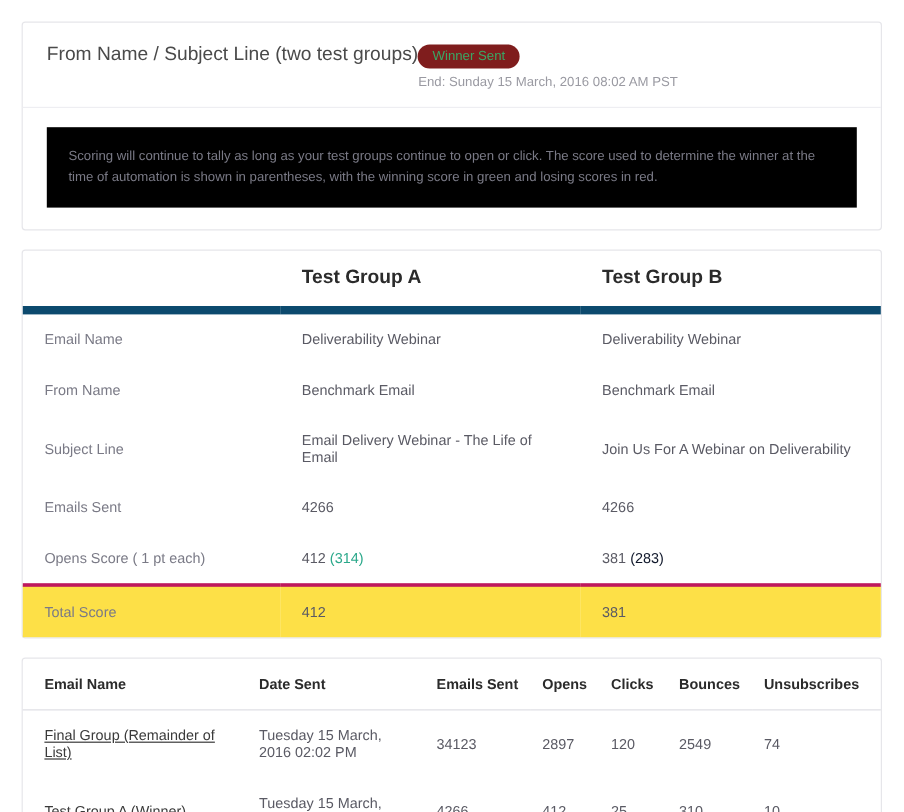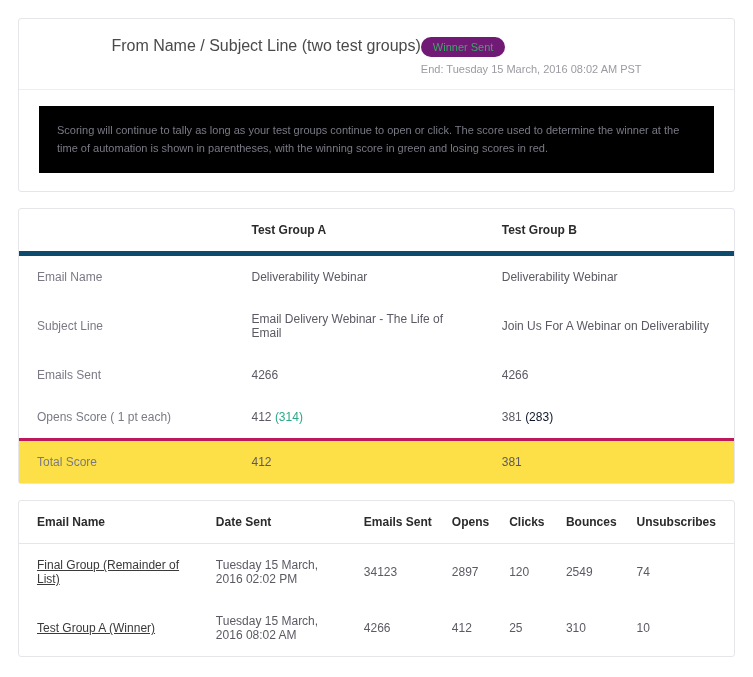--- a/index.html
+++ b/index.html
@@ -14,35 +14,35 @@
   }
   .card {
     border: 1px solid #e6e6ea;
     border-radius: 3px;
     background: #fff;
     margin-bottom: 16px;
   }
   .head-section {
     padding: 18px 20px 14px 20px;
   }
-  .head-row { display:flex; justify-content: center; align-items:flex-start; }
+  .head-row { display:flex; justify-content: flex-start; align-items:flex-start; }
   .title {
     font-size: 16px;
     color: #4a4a4a;
     font-weight: 500;
     margin-bottom: 6px;
   }
   .subtle {
     font-size: 11px;
     color: #9a9aa2;
   }
   .right-col { text-align: left; }
   .pill {
     display:inline-block;
-    background: #701a75;
+    background: #7f1d1d;
     color: #3aa765;
     font-size: 11px;
     padding: 4px 12px;
     border-radius: 12px;
     margin-bottom: 6px;
   }
   .info-box {
     margin: 16px 20px 18px 20px;
     background: #000000;
     padding: 16px 18px;
@@ -57,22 +57,22 @@
     font-size: 12px;
   }
   table.cmp th, table.cmp td {
     text-align: left;
     padding: 14px 18px;
     vertical-align: middle;
   }
   table.cmp thead th {
     font-weight: 600;
     color: #2b2b2b;
-    font-size: 12px;
-    border-bottom: 5px solid #0c4a6e;
+    font-size: 16px;
+    border-bottom: 7px solid #0c4a6e;
   }
   table.cmp td.lab { color: #7a7a86; width: 30%; }
   table.cmp td.val { color: #5a5a64; width: 35%; }
   .score-win { color: #2aa88a; }
   .score-lose { color: #0f172a; }
   .total-row td {
     background: #fde047;
     border-top: 3px solid #be185d;
     color: #7a7a86;
   }
@@ -105,21 +105,21 @@
 <body>
 
 <div class="card">
   <div class="head-section">
     <div class="head-row">
       <div>
         <div class="title">From Name / Subject Line (two test groups)</div>
       </div>
       <div class="right-col">
         <span class="pill">Winner Sent</span>
-        <div class="subtle">End: Tuesday 15 March, 2016 08:02 AM PST</div>
+        <div class="subtle">End: Sunday 15 March, 2016 08:02 AM PST</div>
       </div>
     </div>
   </div>
   <div class="sep"></div>
   <div class="info-box">Scoring will continue to tally as long as your test groups continue to open or click. The score used to determine the winner at the time of automation is shown in parentheses, with the winning score in green and losing scores in red.</div>
 </div>
 
 <div class="card">
   <table class="cmp">
     <thead>
@@ -127,20 +127,25 @@
         <th></th>
         <th>Test Group A</th>
         <th>Test Group B</th>
       </tr>
     </thead>
     <tbody>
       <tr>
         <td class="lab">Email Name</td>
         <td class="val">Deliverability Webinar</td>
         <td class="val">Deliverability Webinar</td>
+      </tr>
+      <tr>
+        <td class="lab">From Name</td>
+        <td class="val">Benchmark Email</td>
+        <td class="val">Benchmark Email</td>
       </tr>
       <tr>
         <td class="lab">Subject Line</td>
         <td class="val">Email Delivery Webinar - The Life of Email</td>
         <td class="val">Join Us For A Webinar on Deliverability</td>
       </tr>
       <tr>
         <td class="lab">Emails Sent</td>
         <td class="val">4266</td>
         <td class="val">4266</td>

